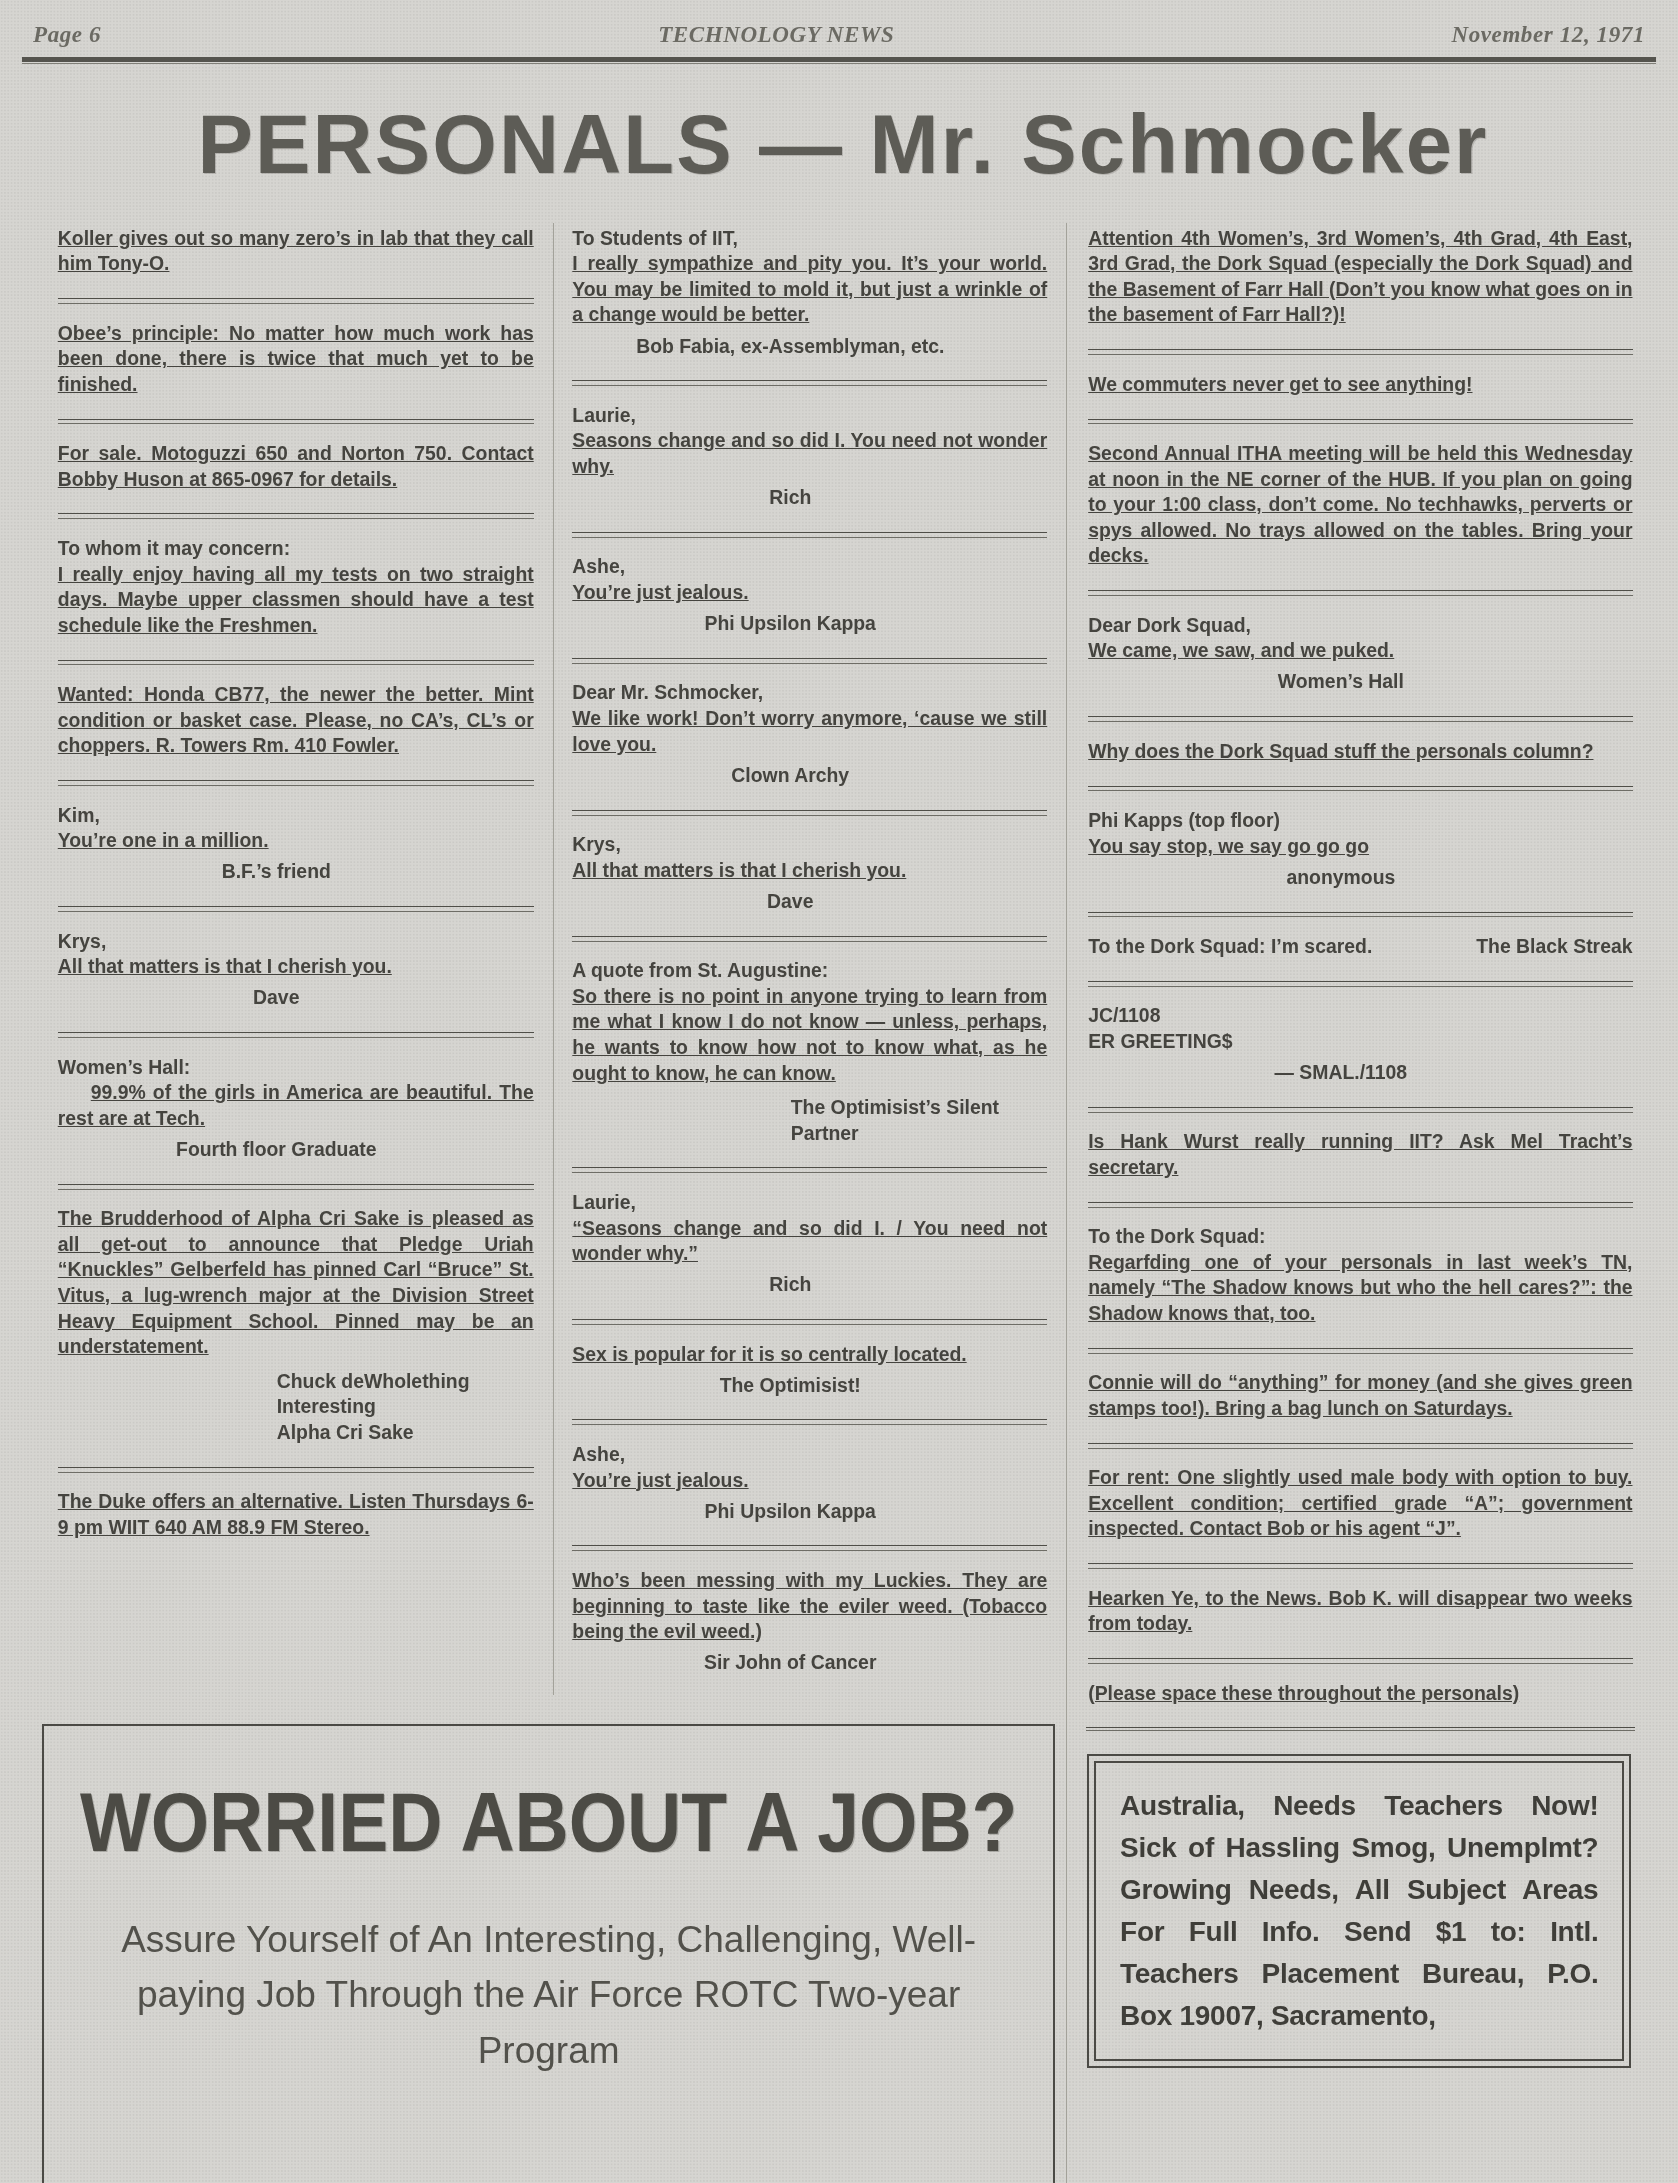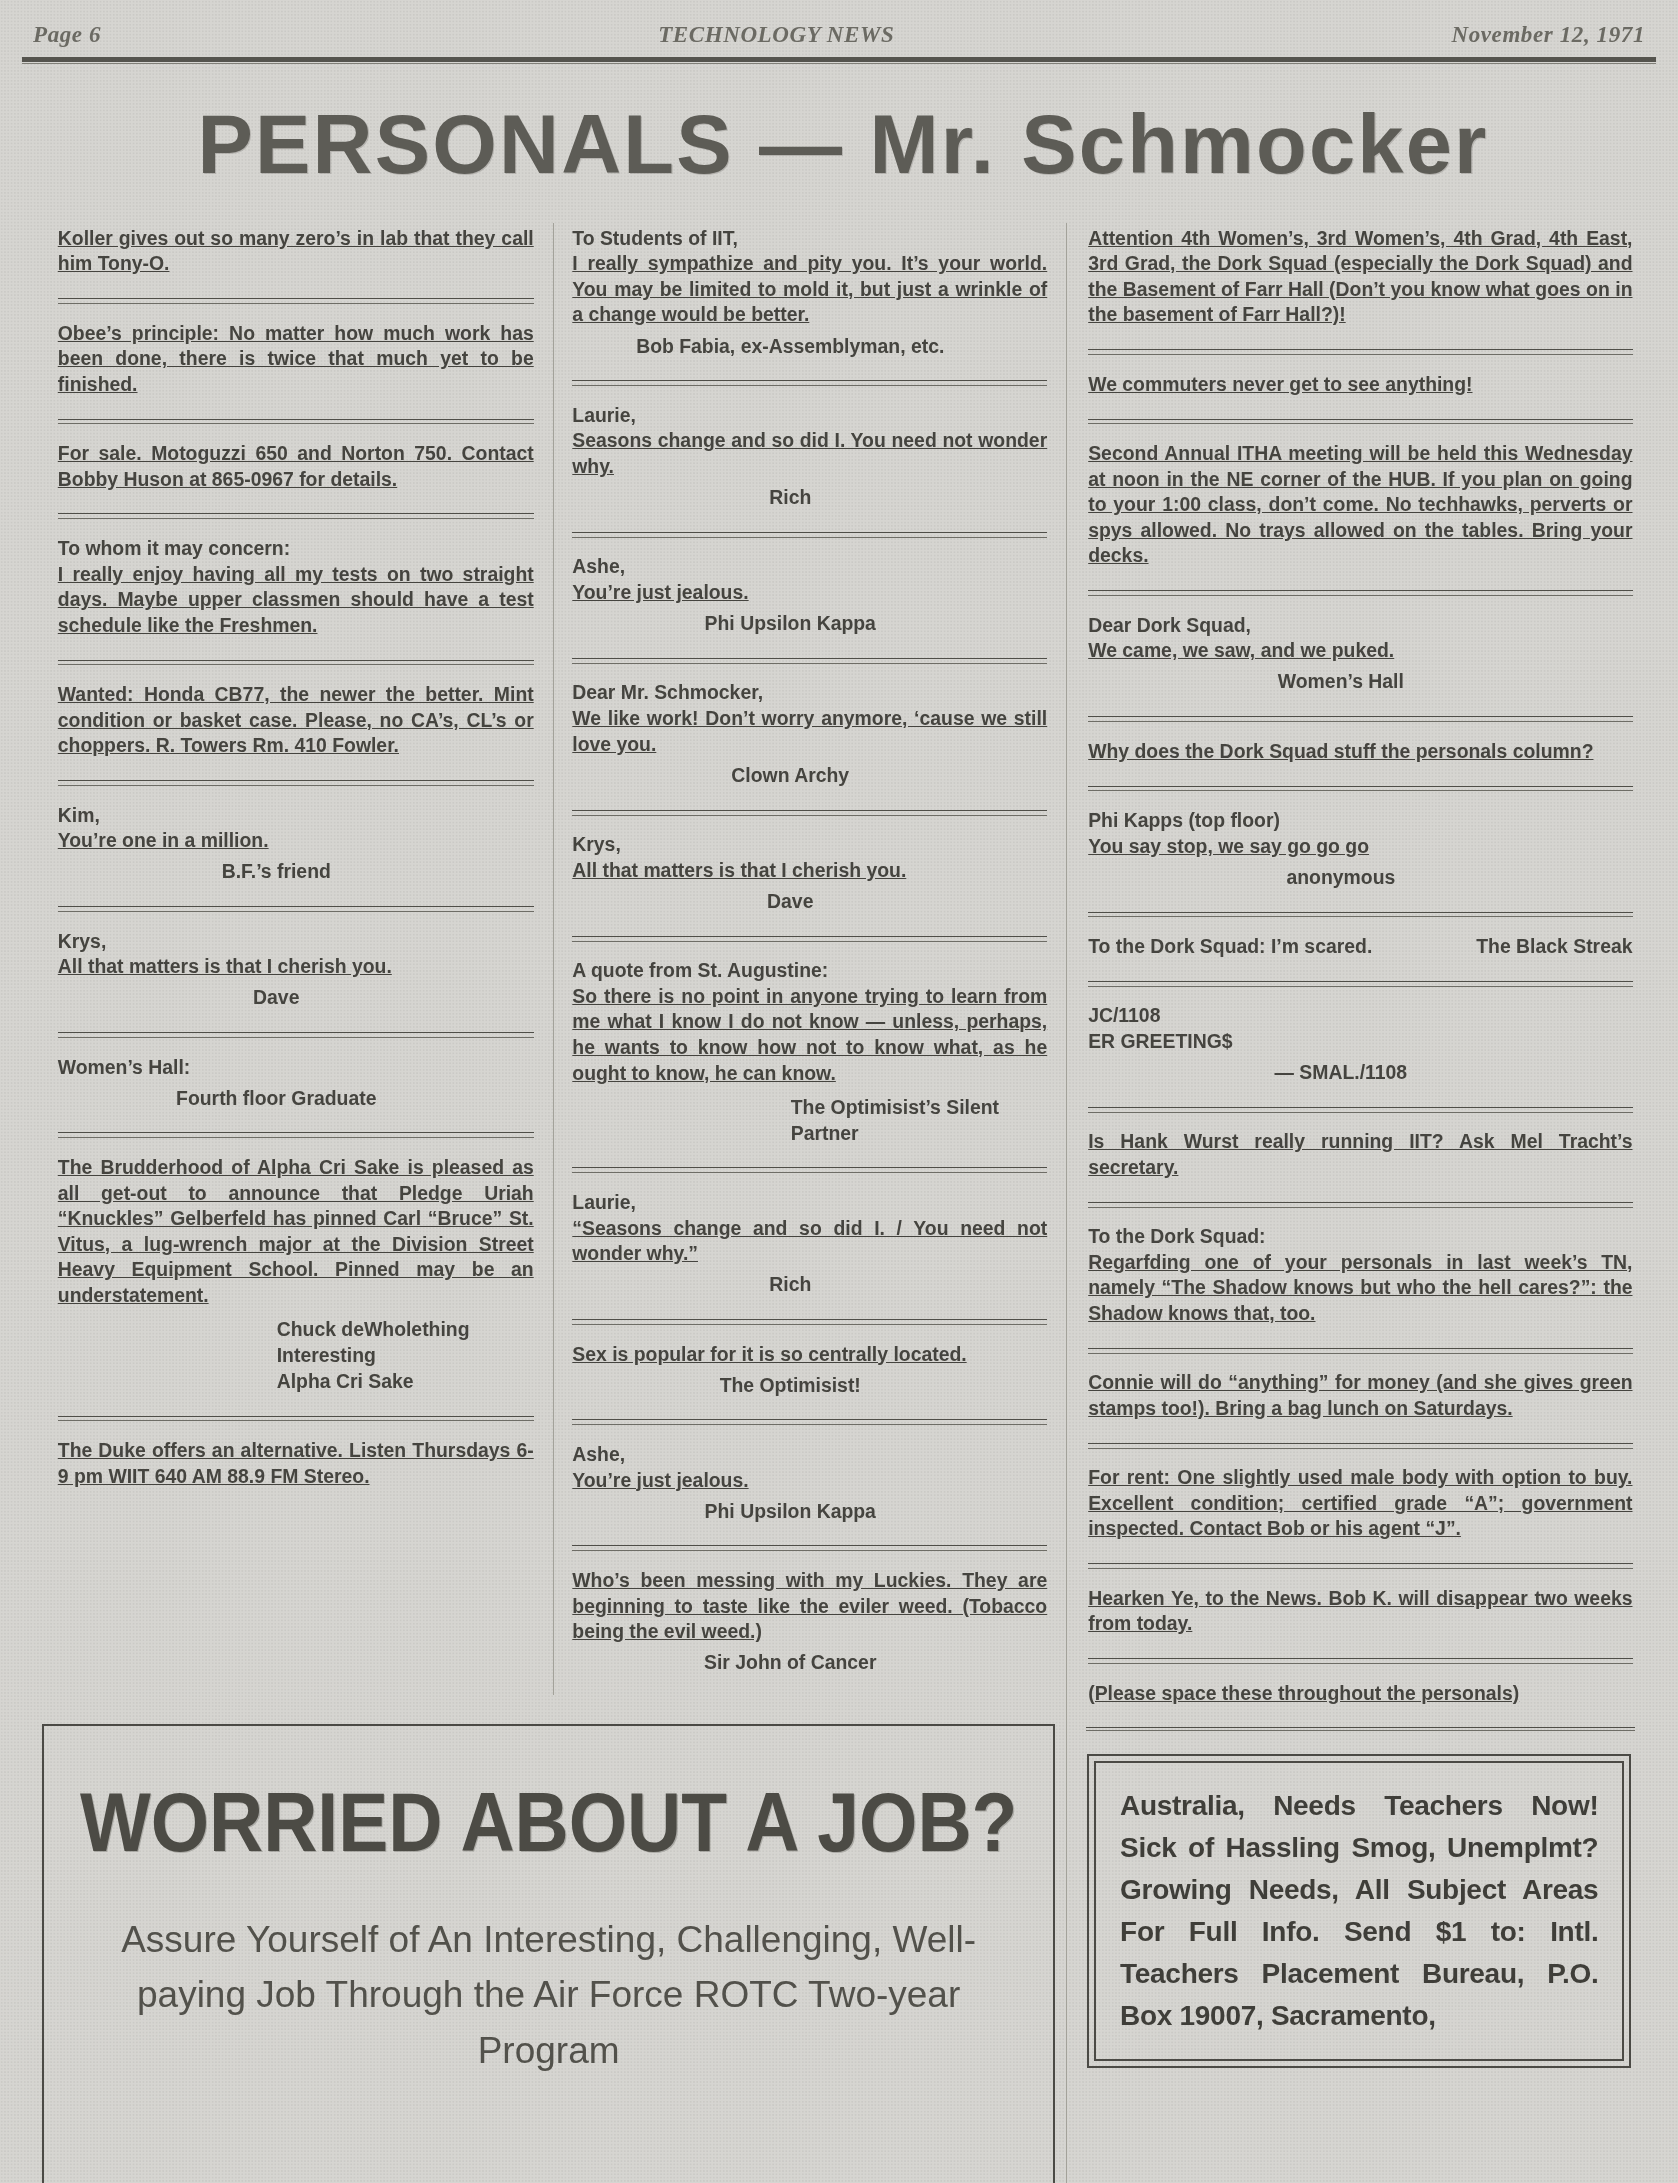--- a/index.html
+++ b/index.html
@@ -99,20 +99,21 @@
             <div class="txt">You’re one in a million.</div>
             <div class="sig">B.F.’s friend</div>
           </div>
           <div class="item">
             <div class="lead">Krys,</div>
             <div class="txt">All that matters is that I cherish you.</div>
             <div class="sig">Dave</div>
           </div>
           <div class="item">
             <div class="lead">Women’s Hall:</div>
+            <div class="txt indent">99.9% of the girls in America are beautiful. The rest are at Tech.</div>
             <div class="sig">Fourth floor Graduate</div>
           </div>
           <div class="item">
             <div class="txt">The Brudderhood of Alpha Cri Sake is pleased as all get-out to announce that Pledge Uriah “Knuckles” Gelberfeld has pinned Carl “Bruce” St. Vitus, a lug-wrench major at the Division Street Heavy Equipment School. Pinned may be an understatement.</div>
             <div class="sigblock">
               <div>Chuck deWholething</div>
               <div>Interesting</div>
               <div>Alpha Cri Sake</div>
             </div>
           </div>

